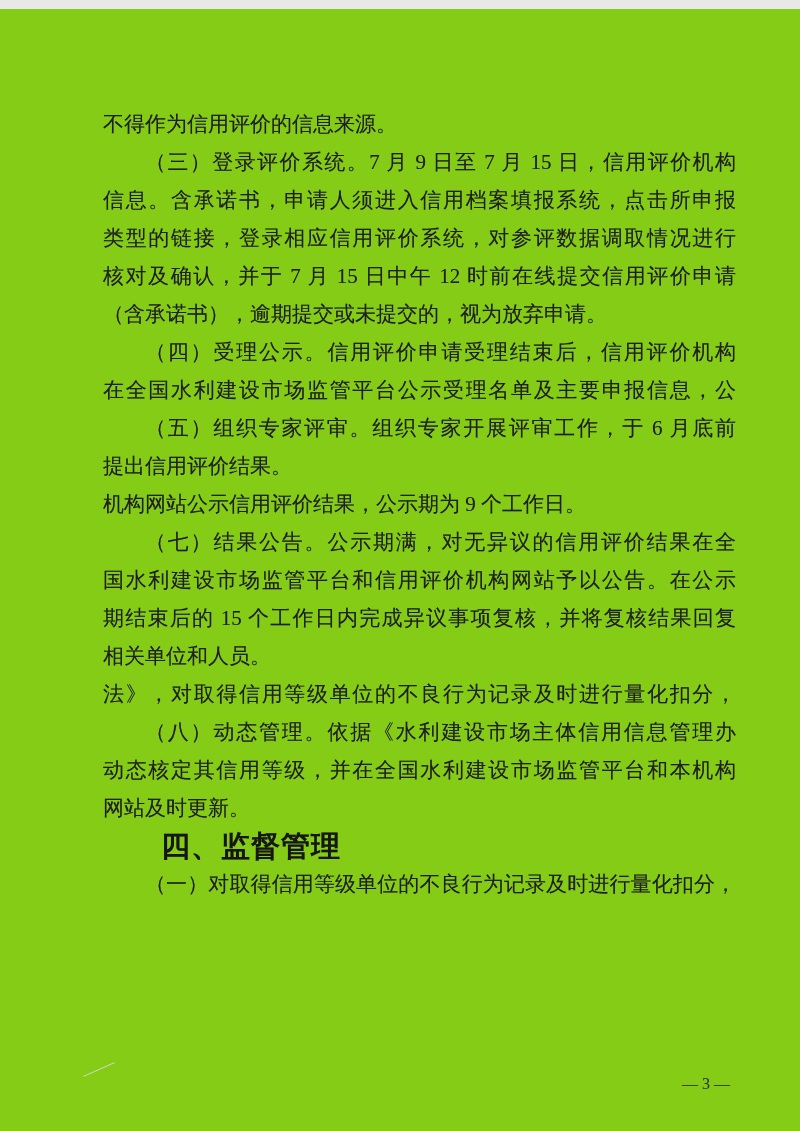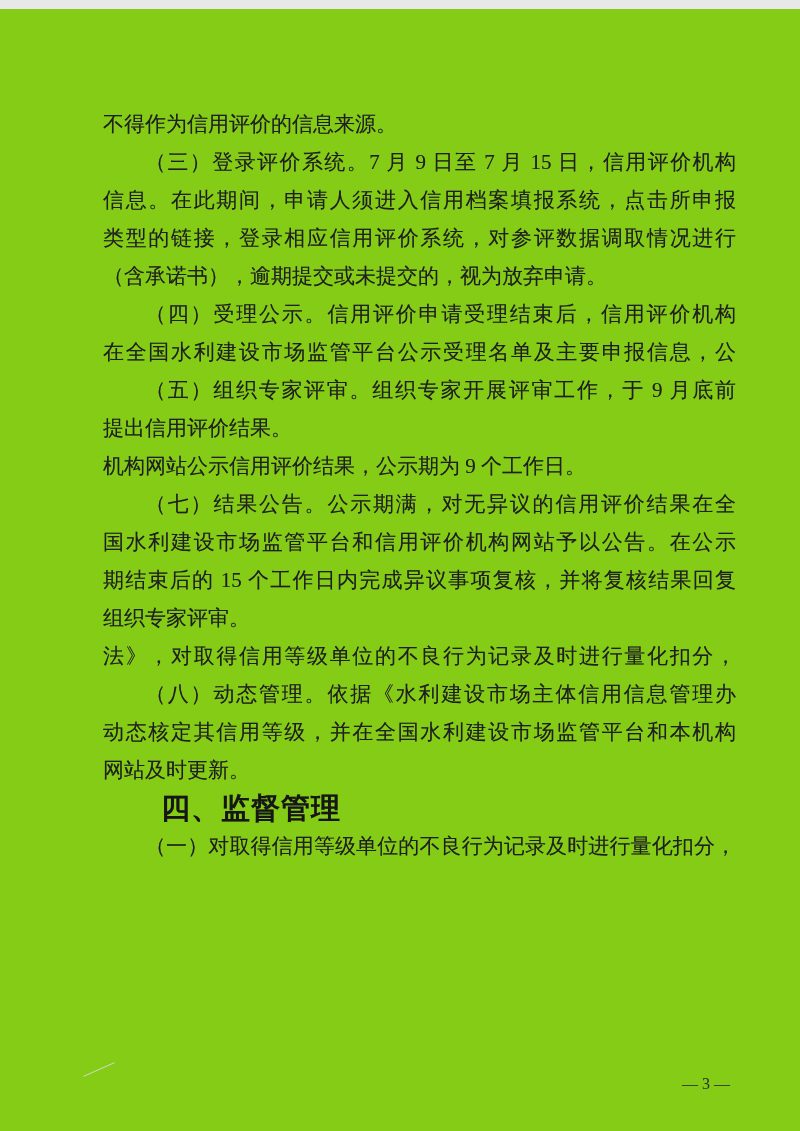--- a/index.html
+++ b/index.html
@@ -68,32 +68,33 @@
     transform: rotate(-24deg);
   }
 </style>
 </head>
 <body>
 
 <div class="page">
   <div class="textblock">
     <div class="line">不得作为信用评价的信息来源。</div>
     <div class="line indent fill">（三）登录评价系统。7 月 9 日至 7 月 15 日，信用评价机构</div>
-    <div class="line fill">信息。在此期间，申请人须进入信用档案填报系统，点击所申报</div>
+    <div class="line fill">信息。含承诺书，申请人须进入信用档案填报系统，点击所申报</div>
     <div class="line fill">类型的链接，登录相应信用评价系统，对参评数据调取情况进行</div>
+    <div class="line fill">核对及确认，并于 7 月 15 日中午 12 时前在线提交信用评价申请</div>
     <div class="line">（含承诺书），逾期提交或未提交的，视为放弃申请。</div>
     <div class="line indent fill">（四）受理公示。信用评价申请受理结束后，信用评价机构</div>
     <div class="line fill">在全国水利建设市场监管平台公示受理名单及主要申报信息，公</div>
-    <div class="line indent fill">（五）组织专家评审。组织专家开展评审工作，于 9 月底前</div>
+    <div class="line indent fill">（五）组织专家评审。组织专家开展评审工作，于 6 月底前</div>
     <div class="line">提出信用评价结果。</div>
     <div class="line">机构网站公示信用评价结果，公示期为 9 个工作日。</div>
     <div class="line indent fill">（七）结果公告。公示期满，对无异议的信用评价结果在全</div>
     <div class="line fill">国水利建设市场监管平台和信用评价机构网站予以公告。在公示</div>
     <div class="line fill">期结束后的 15 个工作日内完成异议事项复核，并将复核结果回复</div>
-    <div class="line">组织专家评审。</div>
+    <div class="line">相关单位和人员。</div>
     <div class="line fill">法》，对取得信用等级单位的不良行为记录及时进行量化扣分，</div>
     <div class="line indent fill">（八）动态管理。依据《水利建设市场主体信用信息管理办</div>
     <div class="line fill">动态核定其信用等级，并在全国水利建设市场监管平台和本机构</div>
     <div class="line">网站及时更新。</div>
     <div class="line indent heading">四、监督管理</div>
     <div class="line indent fill">（一）对取得信用等级单位的不良行为记录及时进行量化扣分，</div>
   </div>
 
   <div class="scan-artifact"></div>
 

